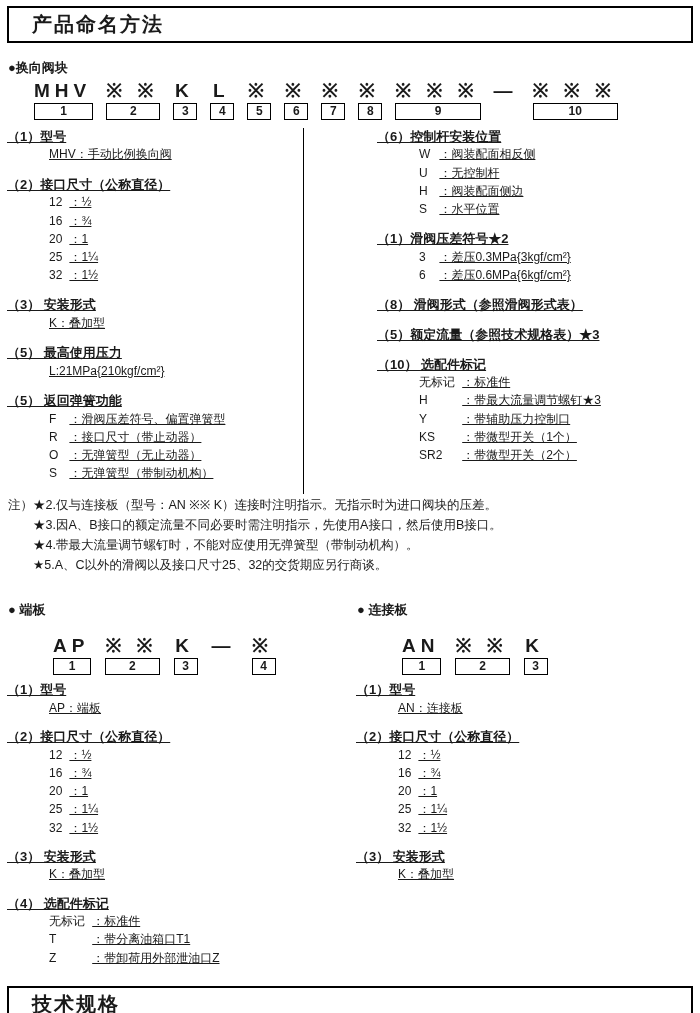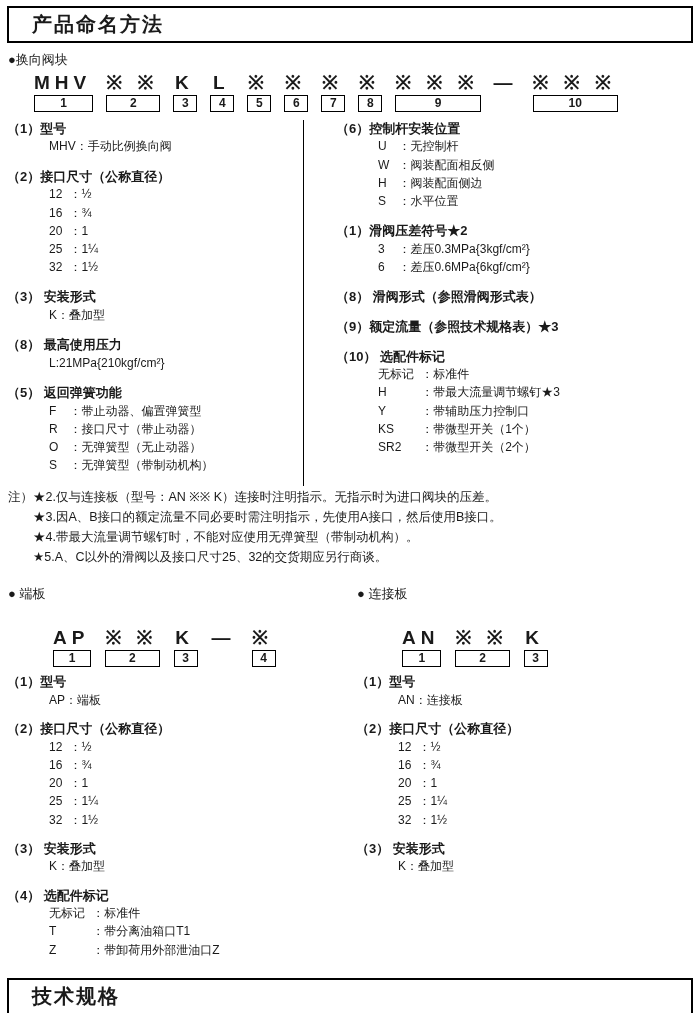--- a/index.html
+++ b/index.html
@@ -1,44 +1,44 @@
 <!DOCTYPE html>
 <html><head>
 <meta charset="utf-8">
 <style>
   html,body{margin:0;padding:0;background:#fff;}
   body{width:700px;height:1013px;font-family:"Liberation Sans",sans-serif;color:#1a1a1a;overflow:hidden;}
   .page{padding:6px 7px 0 7px;}
   .hdr-box{border:2px solid #000;margin:0 0 6px 0;padding:3px 23px;font-size:20px;font-weight:bold;letter-spacing:2px;}
-  .bullet-heading{font-weight:normal;font-size:13px;margin:8px 0 4px 1px;}
+  .bullet-heading{font-weight:bold;font-size:13px;margin:16px 0 4px 1px;}
   
   .code-row{display:flex;column-gap:13px;margin-left:27px;align-items:flex-end;}
   .code-row.ep-indent{margin-left:46px;}
   .seg{display:flex;flex-direction:column;row-gap:2px;align-items:stretch;text-align:center;}
   .seg-t{font-weight:bold;font-size:19px;letter-spacing:5px;white-space:nowrap;line-height:1.05;padding-right:2px;}
   .seg-b{border:1px solid #000;font-size:12px;font-weight:bold;line-height:15px;height:15px;min-width:18px;padding:0 2px;}
   .seg-b:empty{border-color:transparent;}
   
   .cols{display:flex;margin-top:8px;}
   .col-left{width:296px;}
-  .col-right{flex:1;border-left:1px solid #000;padding-left:32px;}
-  .item{margin-bottom:12px;}
+  .col-right{flex:1;border-left:1px solid #000;padding-left:73px;}
+  .item{margin-bottom:12px;text-decoration:underline;}
   .item-title{font-weight:bold;font-size:13px;line-height:1.35;}
   .item-lines{margin-left:42px;font-size:12px;line-height:1.52;}
   .lc{display:inline-block;min-width:1.7em;}
   .lc:empty{display:none;}
   .w3 .lc{min-width:3.6em;}
   
   .notes{display:flex;font-size:12.5px;margin:2px 0 10px 1px;line-height:1.58;}
   .notes-prefix{white-space:nowrap;}
   
   .lower{display:flex;margin-top:2px;}
   .lower-left{width:340px;}
   .lower-right{flex:1;padding-left:9px;}
-  .lower .code-row{margin:25px 0 6px 46px;column-gap:14px;}
+  .lower .code-row{margin:17px 0 6px 46px;column-gap:14px;}
   .lower .item{margin-bottom:11px;}
   
   .spec-wrap{margin-top:8px;}
   .spec-table{border-collapse:collapse;border:2px solid #000;margin:12px 1px 4px 1px;table-layout:fixed;width:685px;}
   .spec-table th,.spec-table td{border:1px solid #000;text-align:center;white-space:pre-line;vertical-align:middle;}
   .spec-table th{background:#d8d8d8;font-weight:normal;font-size:12px;line-height:1.3;padding:2px 1px;}
 </style>
 </head>
 <body>
 
@@ -117,63 +117,63 @@
       </div>
 
       <div class="item">
         <div class="item-title">（3） 安装形式</div>
         <div class="item-lines">
           <div><span>K：叠加型</span></div>
         </div>
       </div>
 
       <div class="item">
-        <div class="item-title">（8） 最高使用压力</div>
+        <div class="item-title">（5） 最高使用压力</div>
         <div class="item-lines">
           <div><span>L:21MPa{210kgf/cm²}</span></div>
         </div>
       </div>
 
       <div class="item">
         <div class="item-title">（5） 返回弹簧功能</div>
         <div class="item-lines">
-          <div><span class="lc">F</span><span>：带止动器、偏置弹簧型</span></div>
+          <div><span class="lc">F</span><span>：滑阀压差符号、偏置弹簧型</span></div>
           <div><span class="lc">R</span><span>：接口尺寸（带止动器）</span></div>
           <div><span class="lc">O</span><span>：无弹簧型（无止动器）</span></div>
           <div><span class="lc">S</span><span>：无弹簧型（带制动机构）</span></div>
         </div>
       </div>
 
     </div>
     <div class="col-right">
 
       <div class="item">
         <div class="item-title">（6）控制杆安装位置</div>
         <div class="item-lines">
+          <div><span class="lc">W</span><span>：阀装配面相反侧</span></div>
           <div><span class="lc">U</span><span>：无控制杆</span></div>
-          <div><span class="lc">W</span><span>：阀装配面相反侧</span></div>
           <div><span class="lc">H</span><span>：阀装配面侧边</span></div>
           <div><span class="lc">S</span><span>：水平位置</span></div>
         </div>
       </div>
 
       <div class="item">
         <div class="item-title">（1）滑阀压差符号★2</div>
         <div class="item-lines">
           <div><span class="lc">3</span><span>：差压0.3MPa{3kgf/cm²}</span></div>
           <div><span class="lc">6</span><span>：差压0.6MPa{6kgf/cm²}</span></div>
         </div>
       </div>
 
       <div class="item">
         <div class="item-title">（8） 滑阀形式（参照滑阀形式表）</div>
       </div>
 
       <div class="item">
-        <div class="item-title">（9）额定流量（参照技术规格表）★3</div>
+        <div class="item-title">（5）额定流量（参照技术规格表）★3</div>
       </div>
 
       <div class="item w3">
         <div class="item-title">（10） 选配件标记</div>
         <div class="item-lines">
           <div><span class="lc">无标记</span><span>：标准件</span></div>
           <div><span class="lc">H</span><span>：带最大流量调节螺钉★3</span></div>
           <div><span class="lc">Y</span><span>：带辅助压力控制口</span></div>
           <div><span class="lc">KS</span><span>：带微型开关（1个）</span></div>
           <div><span class="lc">SR2</span><span>：带微型开关（2个）</span></div>

